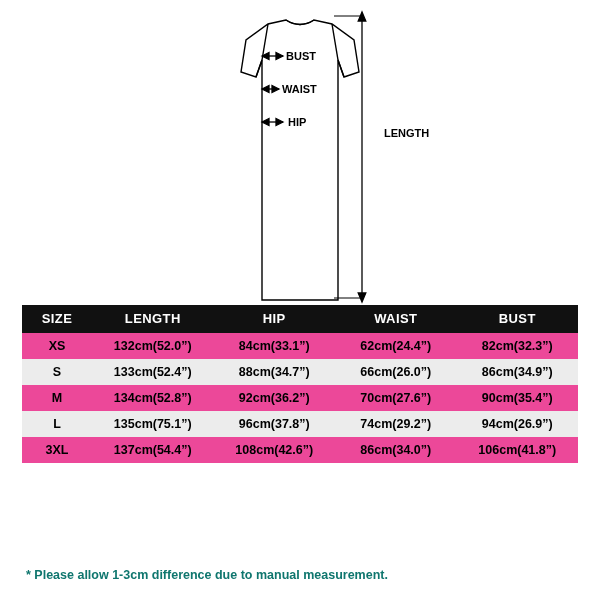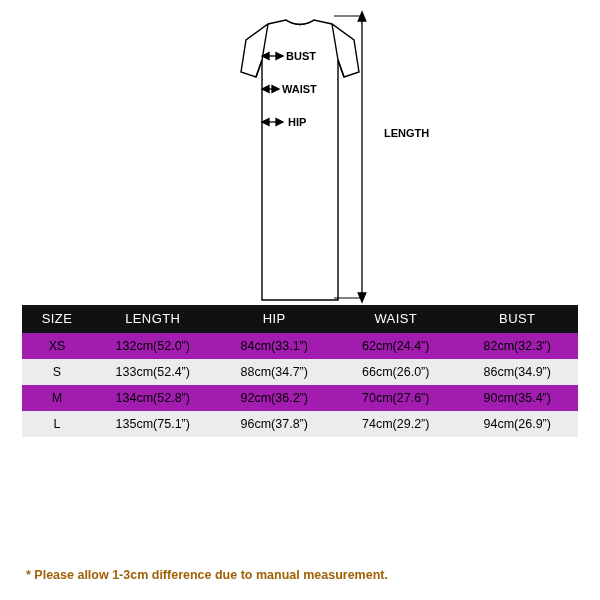--- a/index.html
+++ b/index.html
@@ -39,52 +39,52 @@
     position: absolute;
     left: 22px;
     top: 305px;
     width: 556px;
     border-collapse: collapse;
     table-layout: fixed;
   }
   #size-table th, #size-table td {
     text-align: center;
     font-size: 12.5px;
-    font-weight: normal;
+    font-weight: bold;
     padding: 0;
     height: 26px;
     line-height: 26px;
     white-space: nowrap;
     margin-left: 46px;
   }
   #size-table thead th {
     background: #111111;
     color: #ffffff;
     font-size: 13px;
     letter-spacing: 0.4px;
     height: 28px;
     line-height: 28px;
   }
   #size-table tbody tr.odd td {
-    background: #a21caf;
+    background: #ec4899;
   }
   #size-table tbody tr.even td {
     background: #ececec;
   }
   #size-table col.c-size  { width: 70px; }
   #size-table col.c-rest  { width: 121.5px; }
 
   
   #footnote {
     position: absolute;
     left: 26px;
     top: 568px;
     font-size: 12.5px;
     font-weight: bold;
-    color: #a16207;
+    color: #0f766e;
   }
 </style>
 </head>
 <body>
 
 <div id="diagram">
   <svg width="600" height="305" viewBox="0 0 600 305" xmlns="http://www.w3.org/2000/svg">
 
     <g fill="none" stroke="#000000" stroke-width="1.4">
 
@@ -185,16 +185,23 @@
       <td>70cm(27.6”)</td>
       <td>90cm(35.4”)</td>
     </tr>
     <tr class="even">
       <td>L</td>
       <td>135cm(75.1”)</td>
       <td>96cm(37.8”)</td>
       <td>74cm(29.2”)</td>
       <td>94cm(26.9”)</td>
     </tr>
+    <tr class="odd">
+      <td>3XL</td>
+      <td>137cm(54.4”)</td>
+      <td>108cm(42.6”)</td>
+      <td>86cm(34.0”)</td>
+      <td>106cm(41.8”)</td>
+    </tr>
   </tbody>
 </table>
 
 <div id="footnote">* Please allow 1-3cm difference due to manual measurement.</div>
 
 </body></html>

